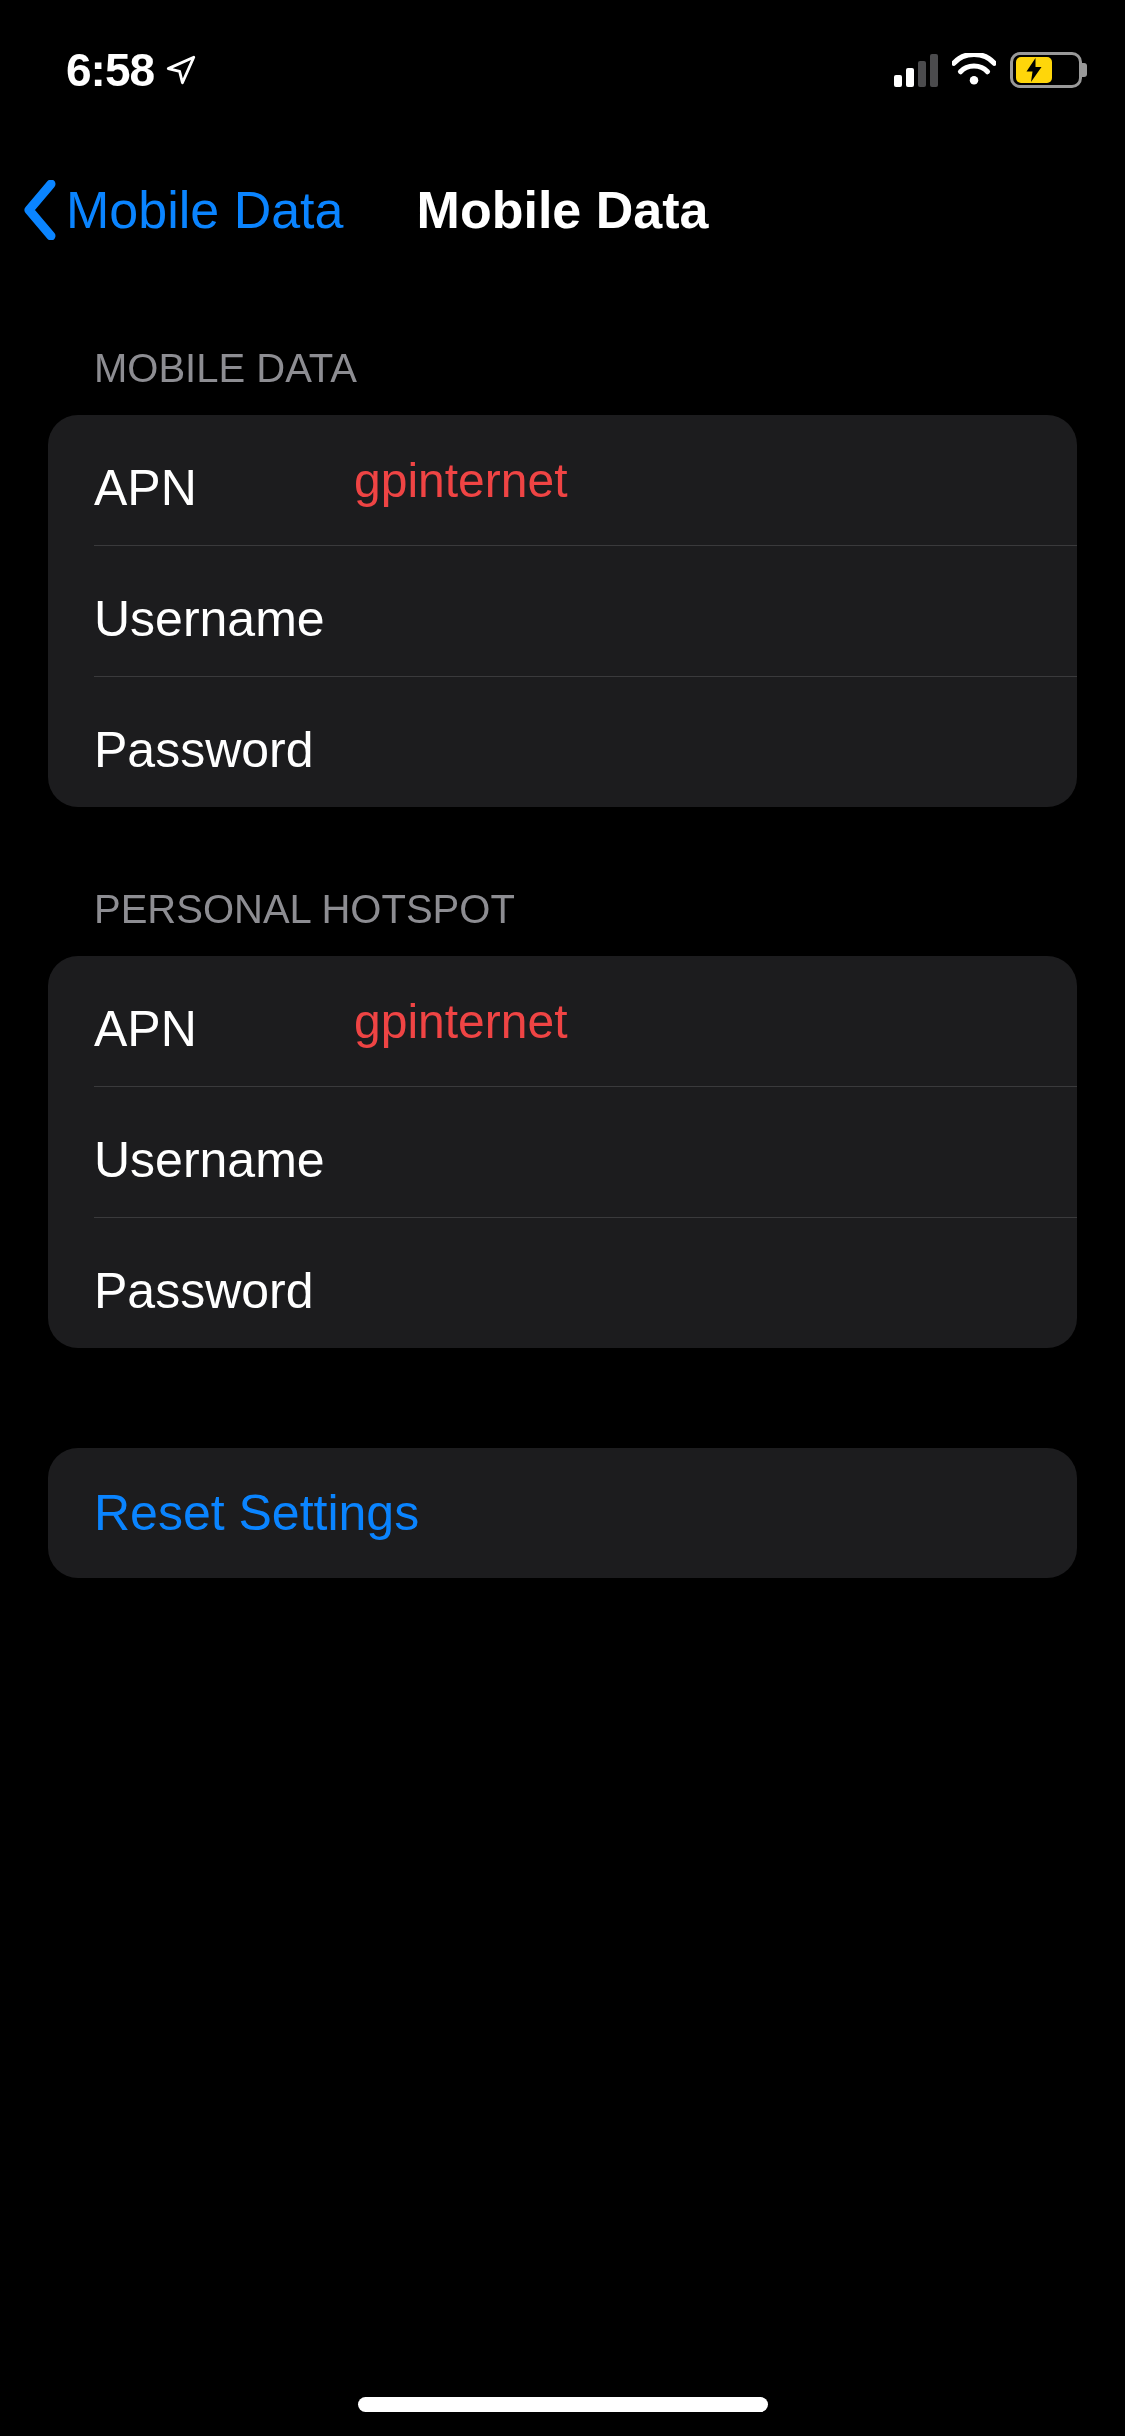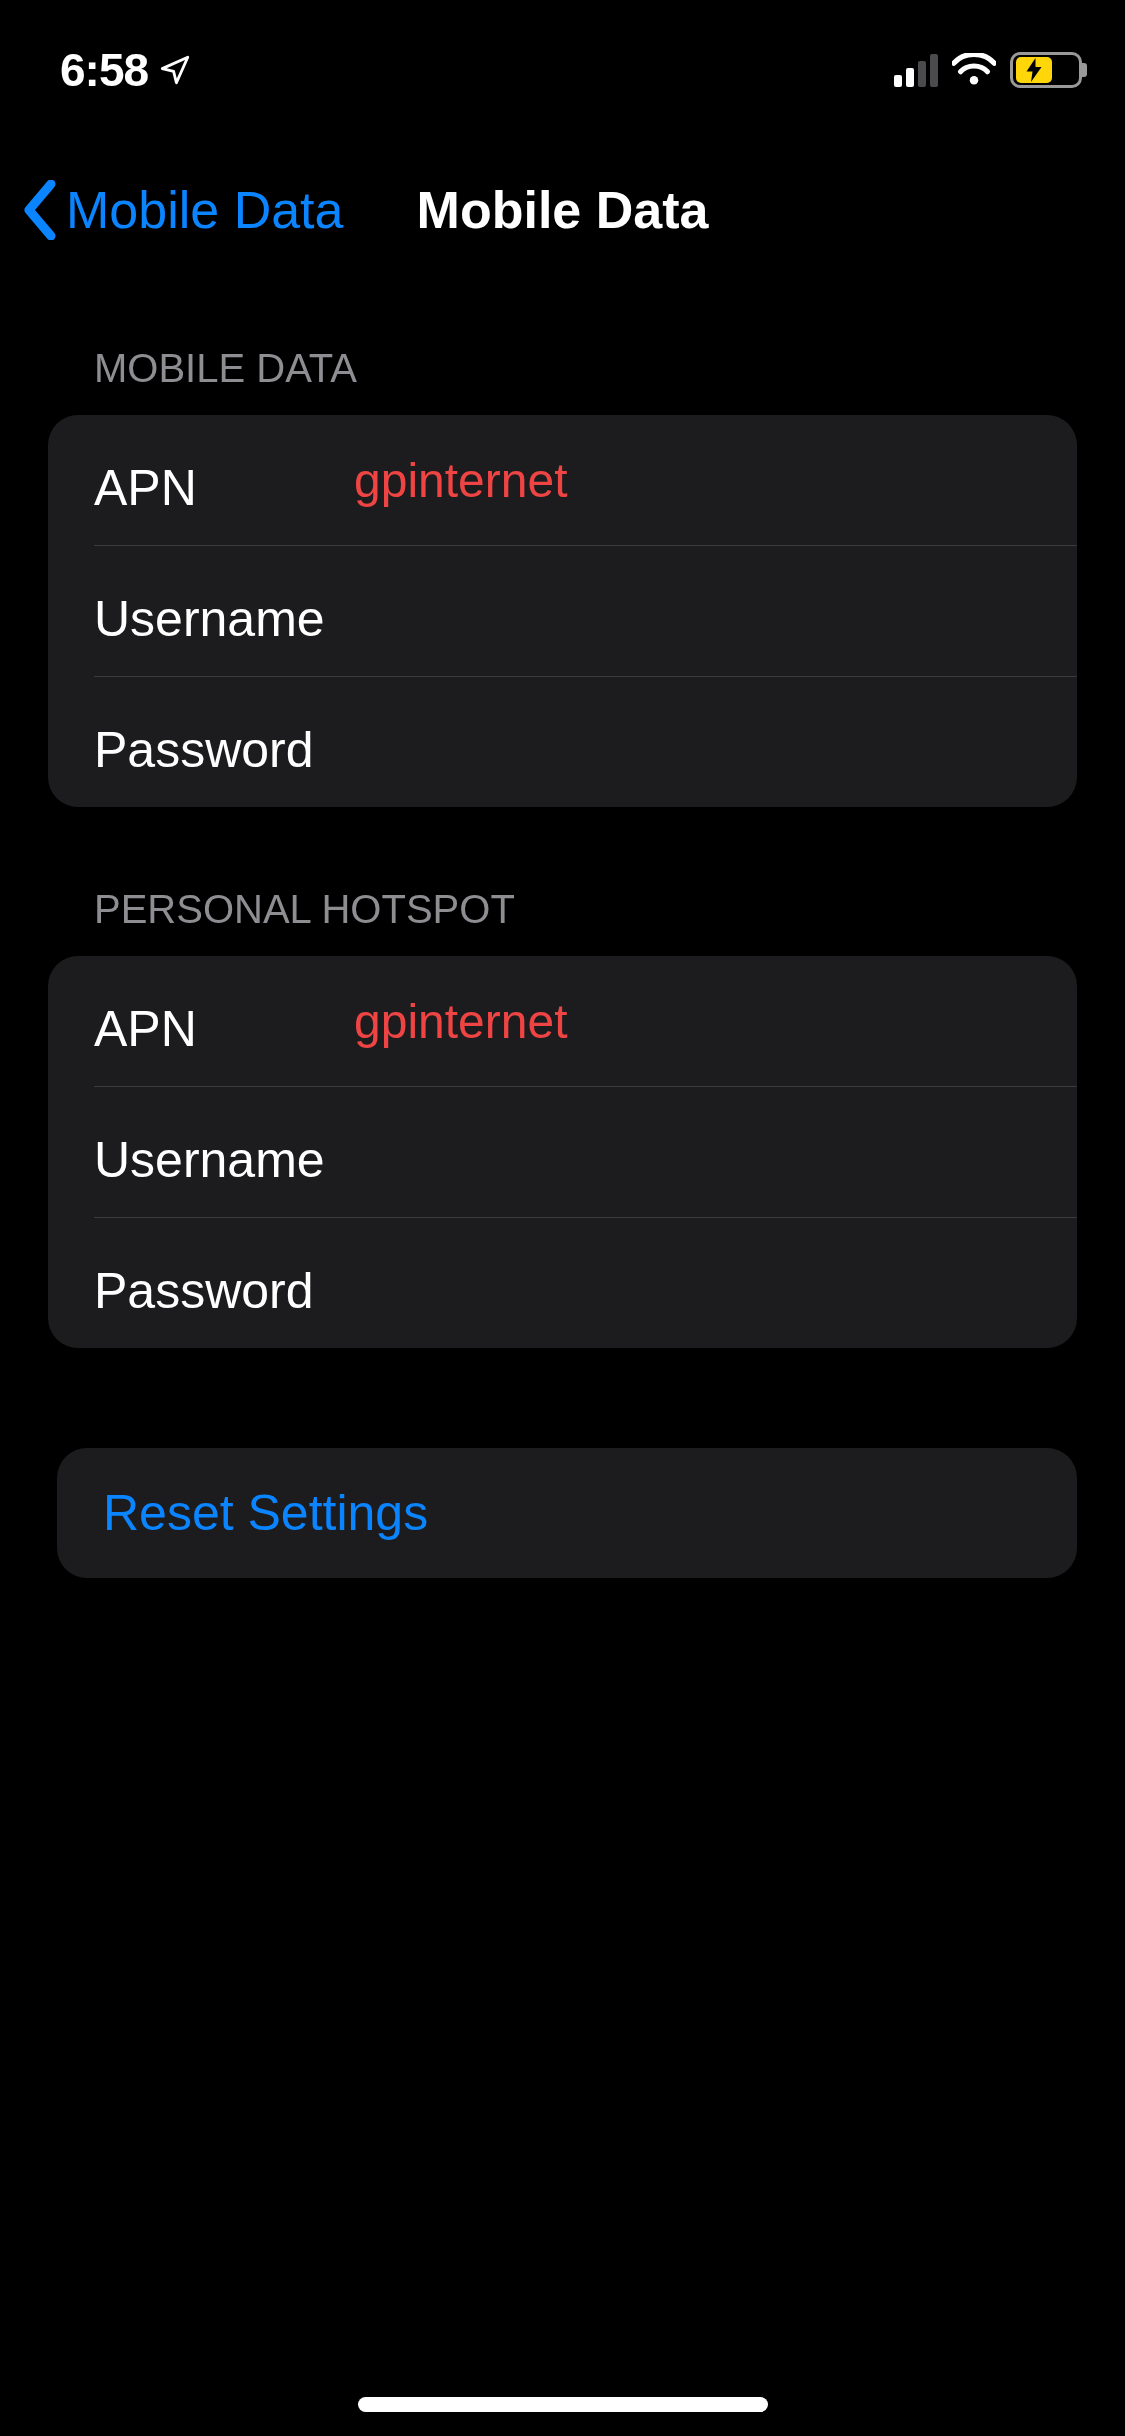--- a/index.html
+++ b/index.html
@@ -11,20 +11,21 @@
     overflow: hidden;
   }
 
   
   .status-bar {
     height: 140px;
     display: flex;
     align-items: center;
     justify-content: space-between;
     padding: 0 43px 0 60px;
+    margin-left: 6px;
   }
   .status-bar .left {
     display: flex;
     align-items: center;
     gap: 10px;
     font-size: 46px;
     font-weight: 600;
     letter-spacing: -1px;
   }
   .status-bar .right {
@@ -146,21 +147,20 @@
   .reset-row {
     background: #1c1c1e;
     border-radius: 30px;
     padding: 0 46px;
     height: 130px;
     display: flex;
     align-items: center;
     color: #0a84ff;
     font-size: 50px;
     cursor: pointer;
-    margin-left: 9px;
   }
 
   
   .home-indicator {
     position: absolute;
     bottom: 24px; left: 50%;
     transform: translateX(-50%);
     width: 410px; height: 15px;
     background: #fff;
     border-radius: 10px;

